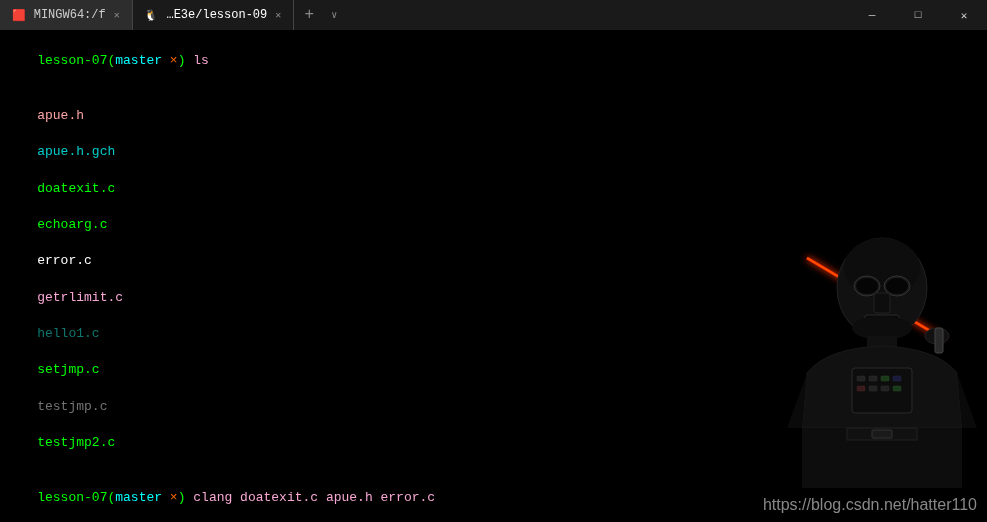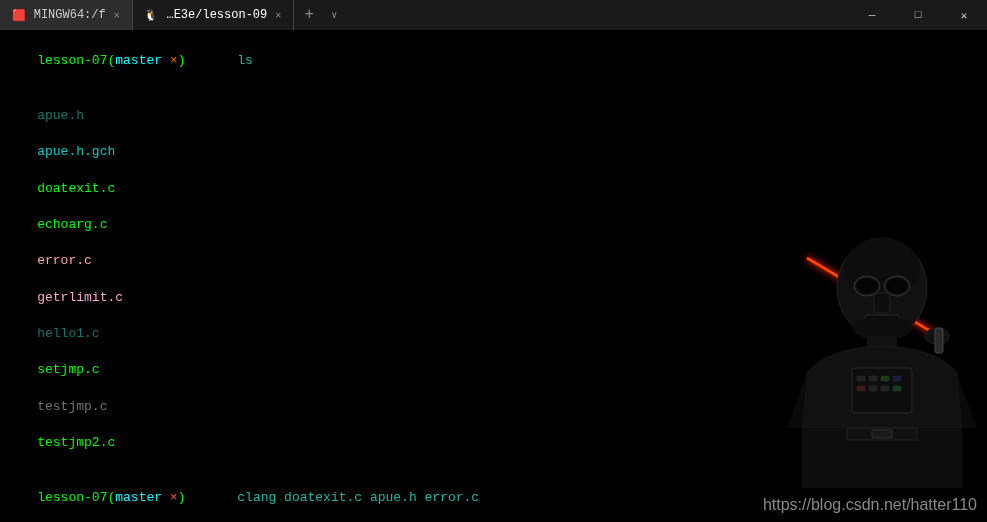--- a/index.html
+++ b/index.html
@@ -103,21 +103,21 @@
       position: relative;
     }
 
     .line {
       line-height: 1.4;
       white-space: pre;
       color: #fff;
     }
 
     .green { color: #00ff00; }
-    .white { color: #14b8a6; margin-left: 44px; }
+    .white { color: #f9a8d4; }
 
     .watermark {
       position: absolute;
       bottom: 8px;
       right: 10px;
       color: #888;
       font-size: 16px;
       font-family: Arial, sans-serif;
     }
 
@@ -152,29 +152,29 @@
   </div>
 </div>
 
 <div class="terminal">
 
   <div class="line">
     <span class="green">lesson-07(<span style="color:#00ffff">master</span> <span style="color:#ff6600">×</span>) </span><span class="white">ls</span>
   </div>
 
   <div class="line">
-    <span style="color:#0f766e">apue.h</span>
+    <span style="color:#fca5a5">apue.h</span>
     <span class="white">  </span>
     <span style="color:#00cccc">apue.h.gch</span>
     <span class="white">  </span>
     <span style="color:#00ff00">doatexit.c</span>
     <span class="white">  </span>
     <span style="color:#00ff00">echoarg.c</span>
     <span class="white">  </span>
-    <span style="color:#fca5a5">error.c</span>
+    <span style="color:#ffffff">error.c</span>
     <span class="white">  </span>
     <span style="color:#f9a8d4">getrlimit.c</span>
     <span class="white">  </span>
     <span style="color:#0f766e">hello1.c</span>
     <span class="white">  </span>
     <span style="color:#00ff00">setjmp.c</span>
     <span class="white">  </span>
     <span style="color:#737373">testjmp.c</span>
     <span class="white">  </span>
     <span style="color:#00ff00">testjmp2.c</span>

